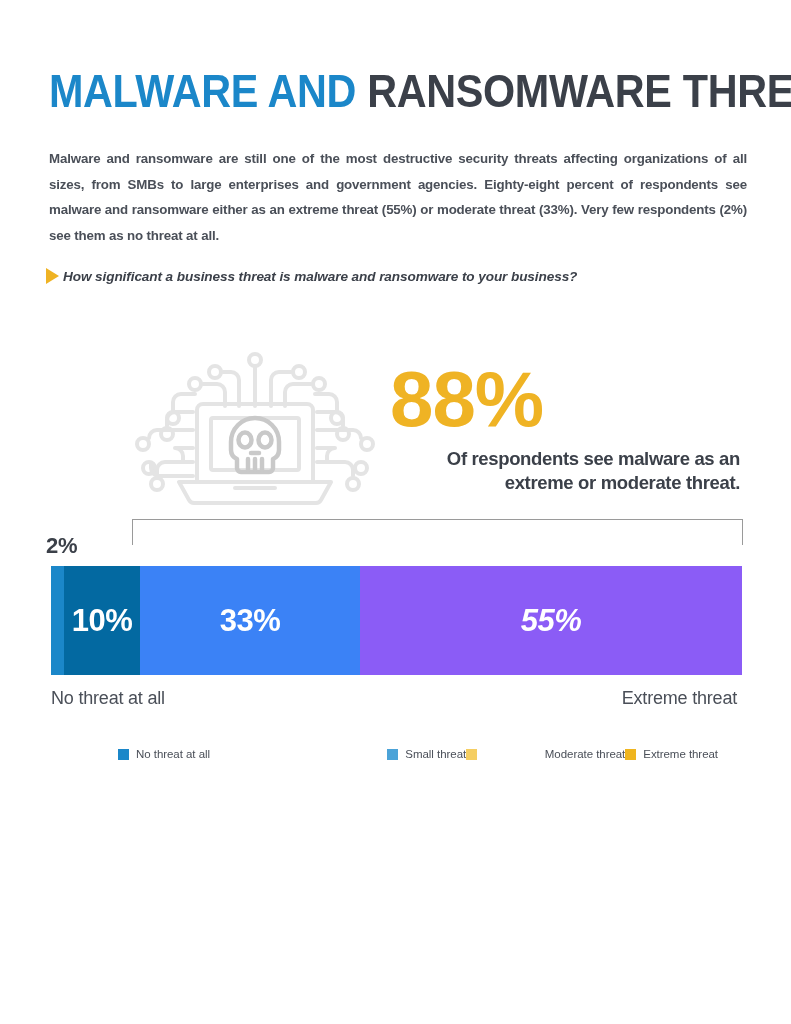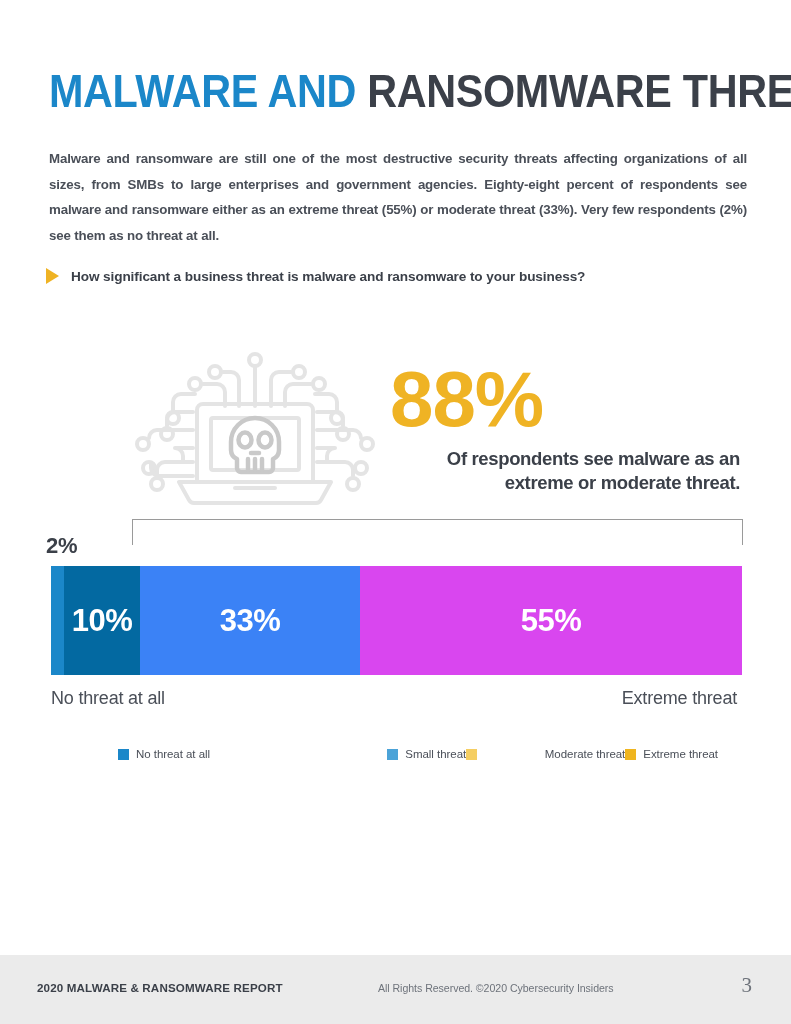--- a/index.html
+++ b/index.html
@@ -53,21 +53,22 @@
     font-weight: bold;
   }
 
   
   .question-row {
     position: absolute;
     left: 46px;
     top: 268px;
     display: flex;
     align-items: center;
-    gap: 12px;
+    gap: 4px;
+    font-style: italic;
   }
   .arrow-icon {
     width: 0;
     height: 0;
     border-left: 13px solid #efb324;
     border-top: 8.5px solid transparent;
     border-bottom: 8.5px solid transparent;
     display: block;
   }
   .question-text {
@@ -155,21 +156,21 @@
     color: #ffffff;
     font-family: "Liberation Sans Narrow", "Liberation Sans", sans-serif;
     font-size: 31px;
     font-weight: bold;
     letter-spacing: -0.5px;
     overflow: hidden;
   }
   .seg-none     { flex: 0 0 13px;  background: #1b87c9; }
   .seg-small    { flex: 0 0 76px;  background: #0369a1; }
   .seg-moderate { flex: 0 0 220px; background: #3b82f6; }
-  .seg-extreme  { flex: 1 1 auto;  background: #d946ef; }
+  .seg-extreme  { flex: 1 1 auto;  background: #8b5cf6; font-style: italic; }
 
   
   .axis-left {
     position: absolute;
     left: 51px;
     top: 688px;
     font-size: 18px;
     color: #4a4f58;
     letter-spacing: -0.2px;
   }
@@ -354,19 +355,14 @@
     <div class="legend-item">
       <span class="legend-swatch" style="background:#F5CE62"></span>
       <span class="legend-label">Moderate threat</span>
     </div>
     <div class="legend-item">
       <span class="legend-swatch" style="background:#EFB51F"></span>
       <span class="legend-label">Extreme threat</span>
     </div>
   </div>
 
-  <div class="footer">
-    <div class="footer-title">2020 MALWARE &amp; RANSOMWARE REPORT</div>
-    <div class="footer-copy">All Rights Reserved.  ©2020 Cybersecurity Insiders</div>
-    <div class="footer-page">3</div>
-  </div>
 
 </div>
 
 </body></html>

